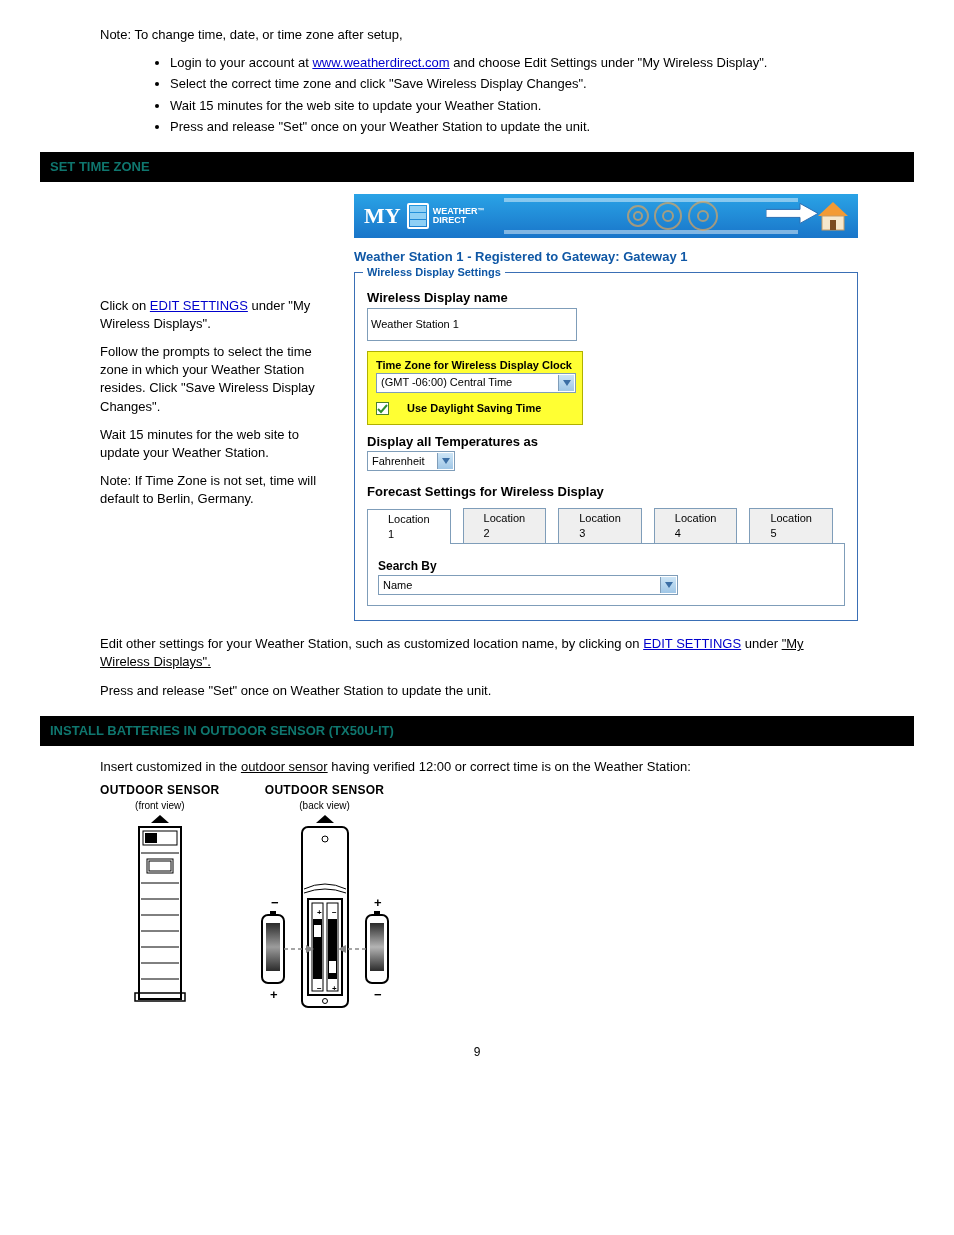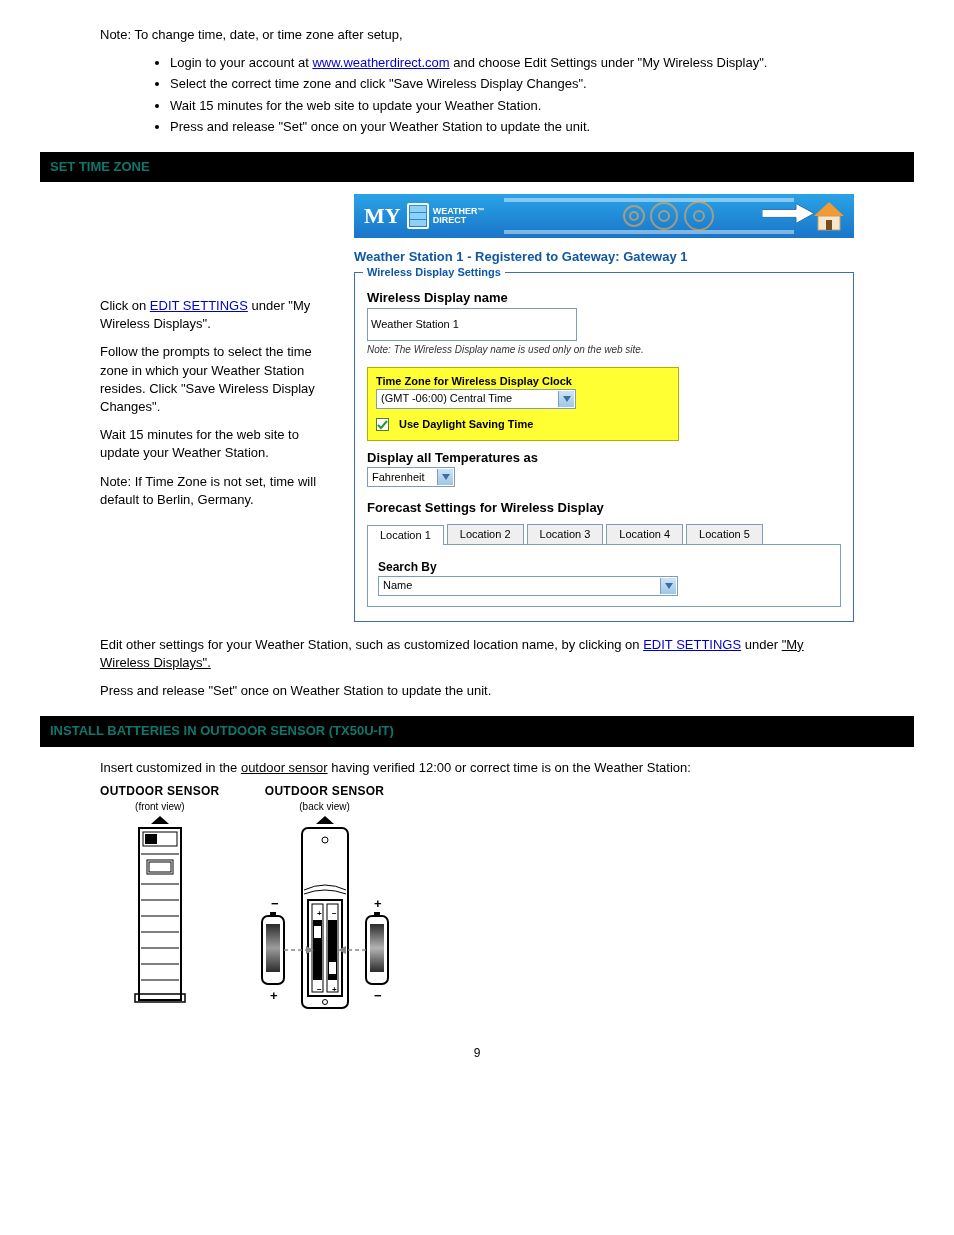--- a/index.html
+++ b/index.html
@@ -47,41 +47,41 @@
   .fieldset-like .legend {
     position: absolute; top:-8px; left:8px; background:#fff; padding: 0 4px;
     color:#0f57a5; font-size:11px; font-weight:bold;
   }
   .lbl { font-weight: bold; font-size:13px; margin-top: 6px; }
   .text-input {
     width: 210px; height: 33px; border:1px solid #7f9db9; font-size:11px; padding:1px 3px;
   }
   .subnote { font-style: italic; font-size:10px; color:#333; margin-top:2px; }
   .tz-block {
-    background: #ffff33; border:1px solid #b0b000; padding: 6px 8px 8px 8px; margin: 10px 0 8px 0; width: 312px;
+    background: #ffff33; border:1px solid #b0b000; padding: 6px 8px 8px 8px; margin: 10px 0 8px 0; width: 216px;
   }
   .tz-block .lbl { margin-top:0; color:#000; font-size:11px; font-weight:bold; }
   .select-like {
     display:inline-flex; align-items:center; height:20px; border:1px solid #7f9db9; background:#fff;
     font-size:11px; padding:0 16px 0 4px; position:relative; width: 200px;
   }
   .select-like .caret {
     position:absolute; right:1px; top:1px; width:16px; height:16px;
     background: linear-gradient(#cde5f6,#9fc6e6); border-left:1px solid #7f9db9;
     display:flex; align-items:center; justify-content:center;
   }
   .select-like .caret svg { width:8px; height:6px; }
-  .chk { display:flex; align-items:center; gap:10px; margin-top:8px; font-size:11px; font-weight:bold;}
+  .chk { display:flex; align-items:center; gap:18px; margin-top:8px; font-size:11px; font-weight:bold;}
   .chk .box { width:13px; height:13px; border:1px solid #4d7f2e; display:flex; align-items:center; justify-content:center; background:#fff;}
   .chk .box svg { width:11px; height:11px; }
   .temp-select { width: 88px; }
   .tabs-row { display:flex; border-bottom:1px solid #7f9db9; margin-top:6px; }
   .tab {
     border:1px solid #7f9db9; border-bottom:none; background:#efefef; font-size:11px;
-    padding:2px 12px; margin-right:3px; position:relative; top:0px;
+    padding:2px 20px; margin-right:12px; position:relative; top:0px;
   }
   .tab.active { background:#fff; top:1px;}
   .tabpanel { border:1px solid #7f9db9; border-top:none; padding:8px 10px 10px 10px; }
   .searchby .lbl { font-weight:bold; font-size:12px;}
   .wide-select { width: 300px; }
   .after-settings { margin-top: 14px; }
   .sensor-row { display:flex; gap:30px; margin-top:6px; align-items:flex-start; }
   .sensor-col { text-align:center; }
   .sensor-hd { font-family: Arial; font-weight:bold; font-size:12px; letter-spacing:.3px; }
   .sensor-sub { font-size:10px; }
@@ -165,21 +165,20 @@
 
       <div class="settings-title">
         <span>Weather Station 1 - Registered to Gateway: </span><span>Gateway 1</span>
       </div>
 
       <div class="fieldset-like">
         <span class="legend">Wireless Display Settings</span>
 
         <div class="lbl">Wireless Display name</div>
         <input type="text" class="text-input" value="Weather Station 1" style="">
-        <div class="subnote">Note: The Wireless Display name is used only on the web site.</div>
 
         <div class="tz-block">
           <div class="lbl">Time Zone for Wireless Display Clock</div>
           <span class="select-like">
             <span>(GMT -06:00) Central Time</span>
             <span class="caret">
               <svg viewBox="0 0 8 6">
                   <polygon points="0,0 8,0 4,6" fill="#3b6ea5"></polygon>
                 </svg>
             </span>

